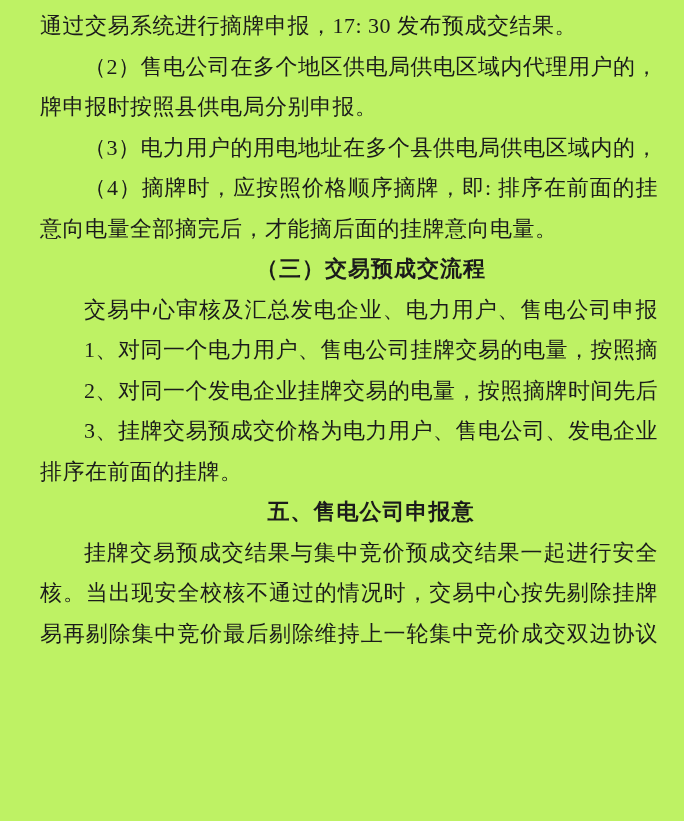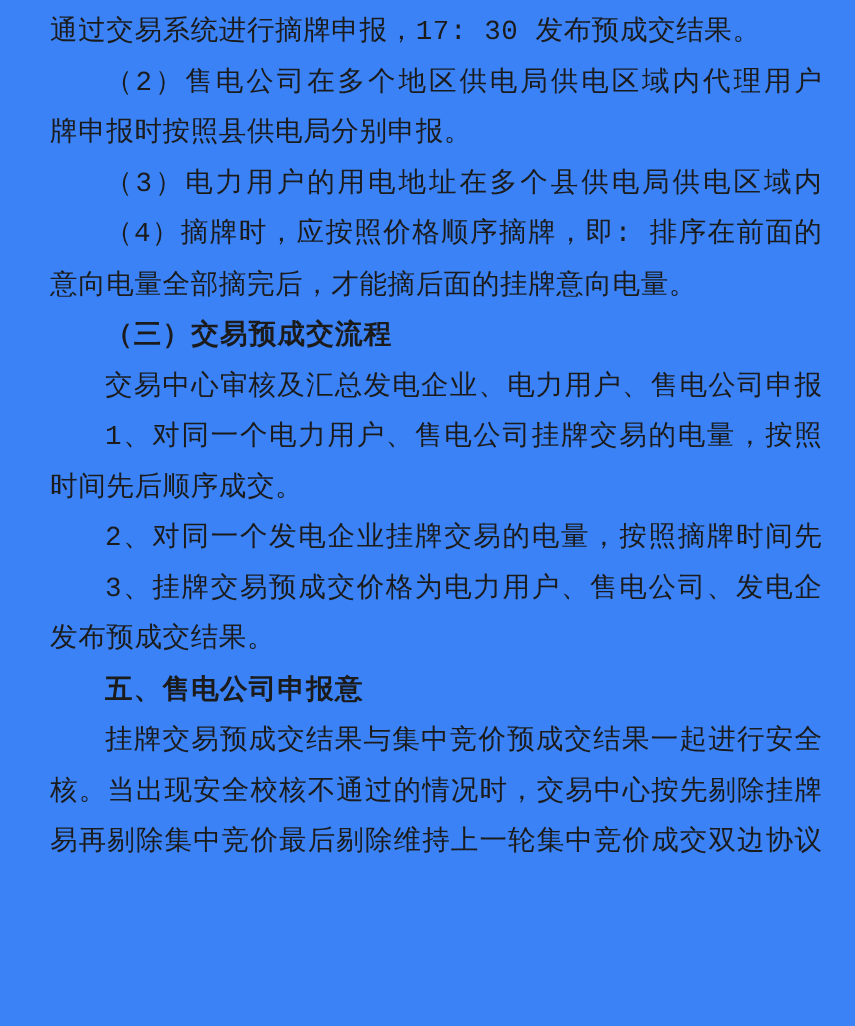--- a/index.html
+++ b/index.html
@@ -5,36 +5,37 @@
   html, body {
     margin: 0;
     padding: 0;
     background: #e8e8e8;
   }
   .page {
     position: relative;
     width: 684px;
     height: 821px;
     margin: 0 auto;
-    background: #3b82f6;
+    background: #bef264;
     color: #1b1b1b;
-    font-family: Liberation Mono, monospace;
+    font-family: Liberation Serif, serif;
     box-sizing: border-box;
     padding: 6px 26px 0 40px;
     overflow: hidden;
   }
   .line {
     font-size: 22px;
     line-height: 40.5px;
     height: 40.5px;
     white-space: nowrap;
     letter-spacing: 0.5px;
   }
   .indent {
     text-indent: 44px;
+    text-align: center;
   }
   .full {
     white-space: normal;
     text-align: justify;
     text-align-last: justify;
     overflow: hidden;
   }
   .heading {
     font-weight: 700;
     letter-spacing: 1px;
@@ -46,21 +47,20 @@
 <div class="page">
   <div class="line">通过交易系统进行摘牌申报，17: 30 发布预成交结果。</div>
   <div class="line indent full">（2）售电公司在多个地区供电局供电区域内代理用户的，摘</div>
   <div class="line">牌申报时按照县供电局分别申报。</div>
   <div class="line indent full">（3）电力用户的用电地址在多个县供电局供电区域内的，摘</div>
   <div class="line indent full">（4）摘牌时，应按照价格顺序摘牌，即: 排序在前面的挂牌</div>
   <div class="line">意向电量全部摘完后，才能摘后面的挂牌意向电量。</div>
   <div class="line indent heading">（三）交易预成交流程</div>
   <div class="line indent full">交易中心审核及汇总发电企业、电力用户、售电公司申报意</div>
   <div class="line indent full">1、对同一个电力用户、售电公司挂牌交易的电量，按照摘牌</div>
-  <div class="line">时间先后顺序成交。</div>
   <div class="line indent full">2、对同一个发电企业挂牌交易的电量，按照摘牌时间先后顺</div>
   <div class="line indent full">3、挂牌交易预成交价格为电力用户、售电公司、发电企业申</div>
-  <div class="line">发布预成交结果。</div>
+  <div class="line">排序在前面的挂牌。</div>
   <div class="line indent heading">五、售电公司申报意</div>
   <div class="line indent full">挂牌交易预成交结果与集中竞价预成交结果一起进行安全校</div>
   <div class="line full">核。当出现安全校核不通过的情况时，交易中心按先剔除挂牌交</div>
   <div class="line full">易再剔除集中竞价最后剔除维持上一轮集中竞价成交双边协议的</div>
 </div>
 
 </body></html>

